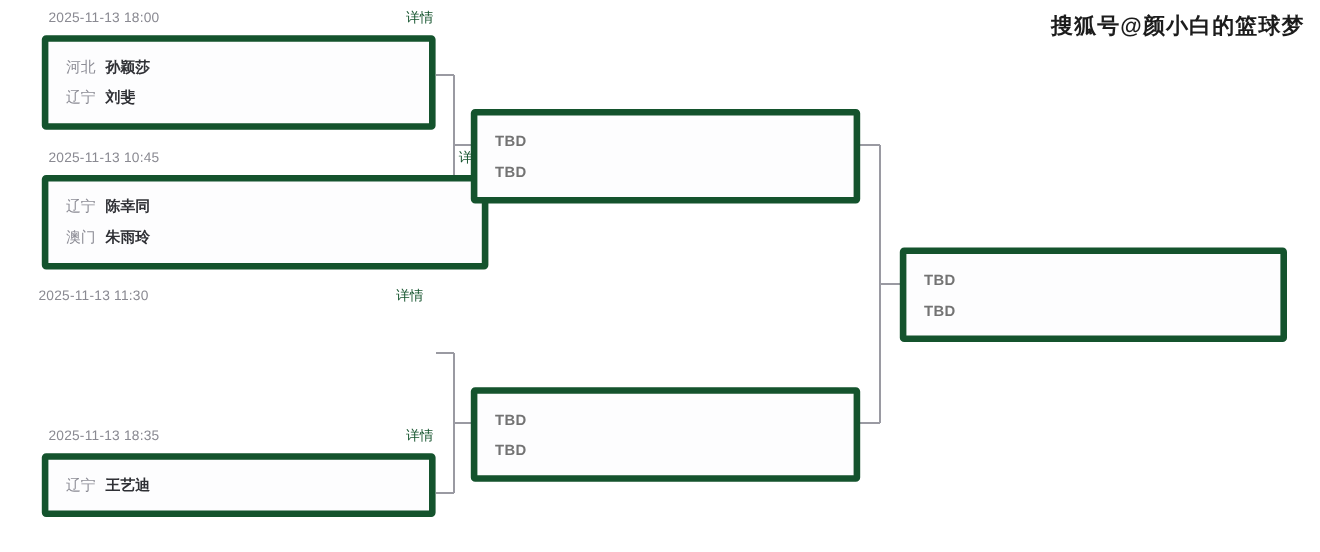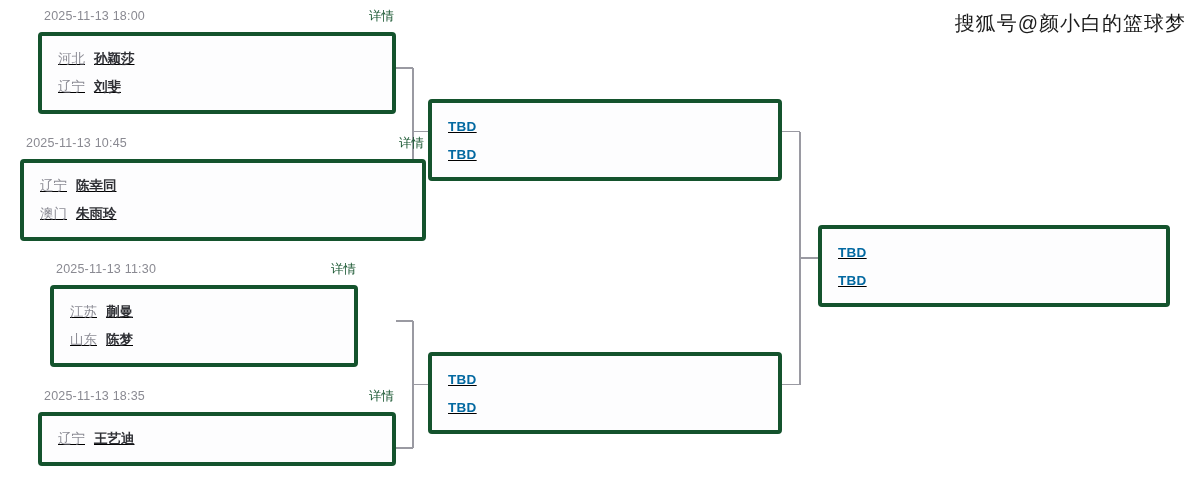--- a/index.html
+++ b/index.html
@@ -55,25 +55,24 @@
 
   .match-detail {
     font-size: 12.5px;
     color: #14532d;
     white-space: nowrap;
     cursor: pointer;
   }
 
   .match-body {
     background: #fdfdfe;
-    border: 4px solid #14532d;
+    border: 6px solid #14532d;
     border-radius: 4px;
     box-sizing: border-box;
     padding: 9px 0 9px 0;
-    text-decoration: underline;
   }
 
   .team-row {
     display: flex;
     align-items: center;
     height: 28px;
     padding: 0 16px;
     white-space: nowrap;
   }
 
@@ -93,33 +92,33 @@
   
   .tbd-row {
     display: flex;
     align-items: center;
     height: 28px;
     padding: 0 16px;
   }
 
   .tbd-text {
     font-size: 13.5px;
-    color: #0369a1;
+    color: #737373;
     font-weight: 700;
     letter-spacing: .3px;
   }
 
   
   #watermark {
     position: absolute;
     right: 14px;
     top: 10px;
     z-index: 5;
     font-size: 20px;
-    font-weight: 400;
+    font-weight: 700;
     color: #1c1c1c;
     letter-spacing: 1px;
     white-space: nowrap;
     -webkit-text-stroke: 2.5px #ffffff;
     paint-order: stroke fill;
     text-shadow:
        1px  1px 0 #ffffff,
       -1px  1px 0 #ffffff,
        1px -1px 0 #ffffff,
       -1px -1px 0 #ffffff;
@@ -169,51 +168,41 @@
         <span class="team-region">河北</span>
         <span class="team-player">孙颖莎</span>
       </div>
       <div class="team-row">
         <span class="team-region">辽宁</span>
         <span class="team-player">刘斐</span>
       </div>
     </div>
   </div>
 
-  <div class="match" style="left:20px; top:135px; width:406px;">
+  <div class="match" style="left:38px; top:135px; width:406px;">
     <div class="match-head">
       <span class="match-date">2025-11-13  10:45</span>
       <span class="match-detail">详情</span>
     </div>
     <div class="match-body">
       <div class="team-row">
         <span class="team-region">辽宁</span>
         <span class="team-player">陈幸同</span>
       </div>
       <div class="team-row">
         <span class="team-region">澳门</span>
         <span class="team-player">朱雨玲</span>
       </div>
     </div>
   </div>
 
-  <div class="match" style="left:50px; top:261px; width:308px;text-align:right;">
+  <div class="match" style="left:29px; top:261px; width:358px;text-align:right;">
     <div class="match-head">
       <span class="match-date">2025-11-13  11:30</span>
       <span class="match-detail">详情</span>
-    </div>
-    <div class="match-body">
-      <div class="team-row">
-        <span class="team-region">江苏</span>
-        <span class="team-player">蒯曼</span>
-      </div>
-      <div class="team-row">
-        <span class="team-region">山东</span>
-        <span class="team-player">陈梦</span>
-      </div>
     </div>
   </div>
 
   <div class="match" style="left:38px; top:388px; width:358px;">
     <div class="match-head">
       <span class="match-date">2025-11-13  18:35</span>
       <span class="match-detail">详情</span>
     </div>
     <div class="match-body">
       <div class="team-row">

